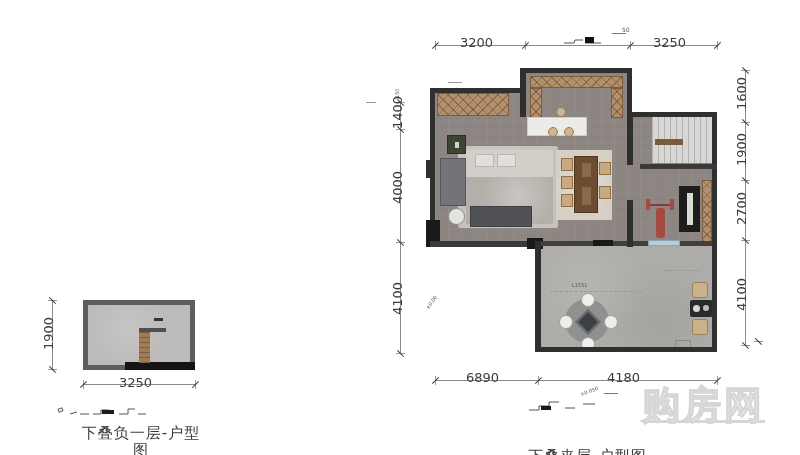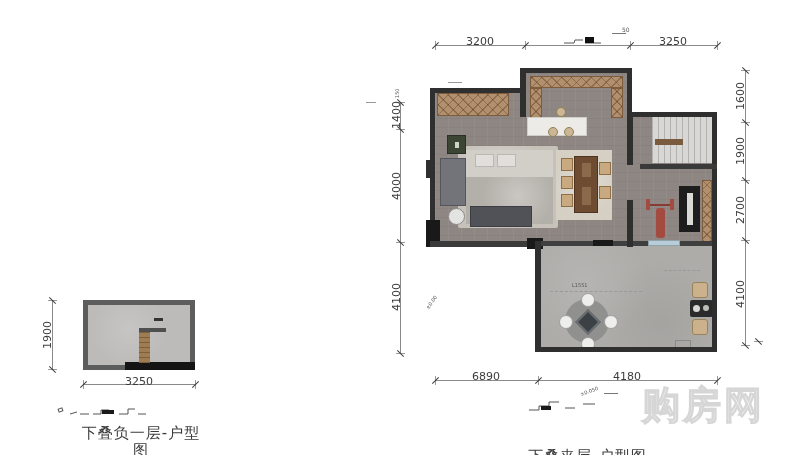--- a/index.html
+++ b/index.html
@@ -9,21 +9,21 @@
   .floor-wood{position:absolute;background-color:#8d8682;
     background-image:repeating-linear-gradient(90deg,rgba(255,255,255,.05) 0 1px,transparent 1px 13px),
                      repeating-linear-gradient(0deg,rgba(0,0,0,.035) 0 1px,transparent 1px 9px);}
   .floor-conc{position:absolute;background-color:#aeaca9;
     background-image:radial-gradient(circle at 25% 35%,rgba(255,255,255,.10),transparent 45%),
                      radial-gradient(circle at 70% 75%,rgba(0,0,0,.05),transparent 45%);}
   .closet{position:absolute;background:#b28f6d;border:1px solid #7c5c3c;box-sizing:border-box;
     background-image:repeating-linear-gradient(45deg,rgba(70,45,20,.35) 0 1px,transparent 1px 7px),
                      repeating-linear-gradient(-45deg,rgba(70,45,20,.35) 0 1px,transparent 1px 7px);}
   .dim{position:absolute;background:#8a8a8a;}
-  .dlabel{position:absolute;font-size:11px;color:#3c3c3c;line-height:1;text-align:center;}
+  .dlabel{position:absolute;font-size:13px;color:#3c3c3c;line-height:1;text-align:left;}
   .dlabel-v{writing-mode:vertical-rl;transform:rotate(180deg);}
   .tiny{position:absolute;font-size:5px;color:#555;line-height:1;white-space:nowrap;}
   .tick-h{position:absolute;width:1px;height:9px;background:#9a9a9a;}
   .tick-h::after{content:"";position:absolute;left:-4px;top:4px;width:9px;height:1px;background:#3c3c3c;transform:rotate(-45deg);}
   .tick-v{position:absolute;width:9px;height:1px;background:#9a9a9a;}
   .tick-v::after{content:"";position:absolute;left:4px;top:-4px;width:1px;height:9px;background:#3c3c3c;transform:rotate(-45deg);}
   .title{position:absolute;font-size:15px;color:#3a3a3a;letter-spacing:1px;text-align:center;line-height:1.1;}
   .stool{position:absolute;border-radius:50%;background:#cbb697;border:1px solid #93804f;box-sizing:border-box;}
   .sqstool{position:absolute;background:#c9a97f;border:1px solid #8f6f45;box-sizing:border-box;}
   .tchair{position:absolute;width:14px;height:14px;border-radius:50%;background:#eeeeec;border:1px solid #9f9f9d;box-sizing:border-box;}
@@ -35,21 +35,21 @@
   .grill::before{content:"";position:absolute;left:3px;top:5px;width:7px;height:7px;border-radius:50%;background:#d9d9d6;}
   .grill::after{content:"";position:absolute;left:13px;top:5px;width:6px;height:6px;border-radius:50%;background:#bdbdba;}
   .greencab{position:absolute;left:447px;top:135px;width:19px;height:19px;background:#3c4434;border:1px solid #2a3024;box-sizing:border-box;}
   .greencab::after{content:"";position:absolute;left:7px;top:6px;width:4px;height:6px;background:#cfd2c4;}
   .stairs{position:absolute;left:652px;top:117px;width:60px;height:46px;background:#d8d7d5;
     background-image:repeating-linear-gradient(90deg,#b2b2b0 0 1px,transparent 1px 6px);}
   .lp-stair{position:absolute;left:139px;top:331px;width:11px;height:32px;background:#a07c52;
     background-image:repeating-linear-gradient(0deg,#7c5f3e 0 1px,transparent 1px 5px);}
   .wm{position:absolute;left:642px;top:386px;width:156px;text-align:left;font-weight:bold;color:#fcfcfc;
       -webkit-text-stroke:1.2px #d6d6d6;text-shadow:0 0 1px #dedede;line-height:1;}
-  .wm .l1{font-size:38px;letter-spacing:3px;}
+  .wm .l1{font-size:38px;letter-spacing:3px;text-decoration:underline;}
   .wm .l2{font-size:21px;letter-spacing:1px;margin-top:1px;}
   .alcove-item{position:absolute;left:687px;top:193px;width:6px;height:32px;background:#d9d9d6;}
   .drain{position:absolute;left:675px;top:340px;width:16px;height:9px;border:1px solid #8a8a88;box-sizing:border-box;}
 </style>
 </head>
 <body>
 
 <div class="stage">
 
   <div class="floor-wood" style="left:523px;top:73px;width:104px;height:172px;"></div>

